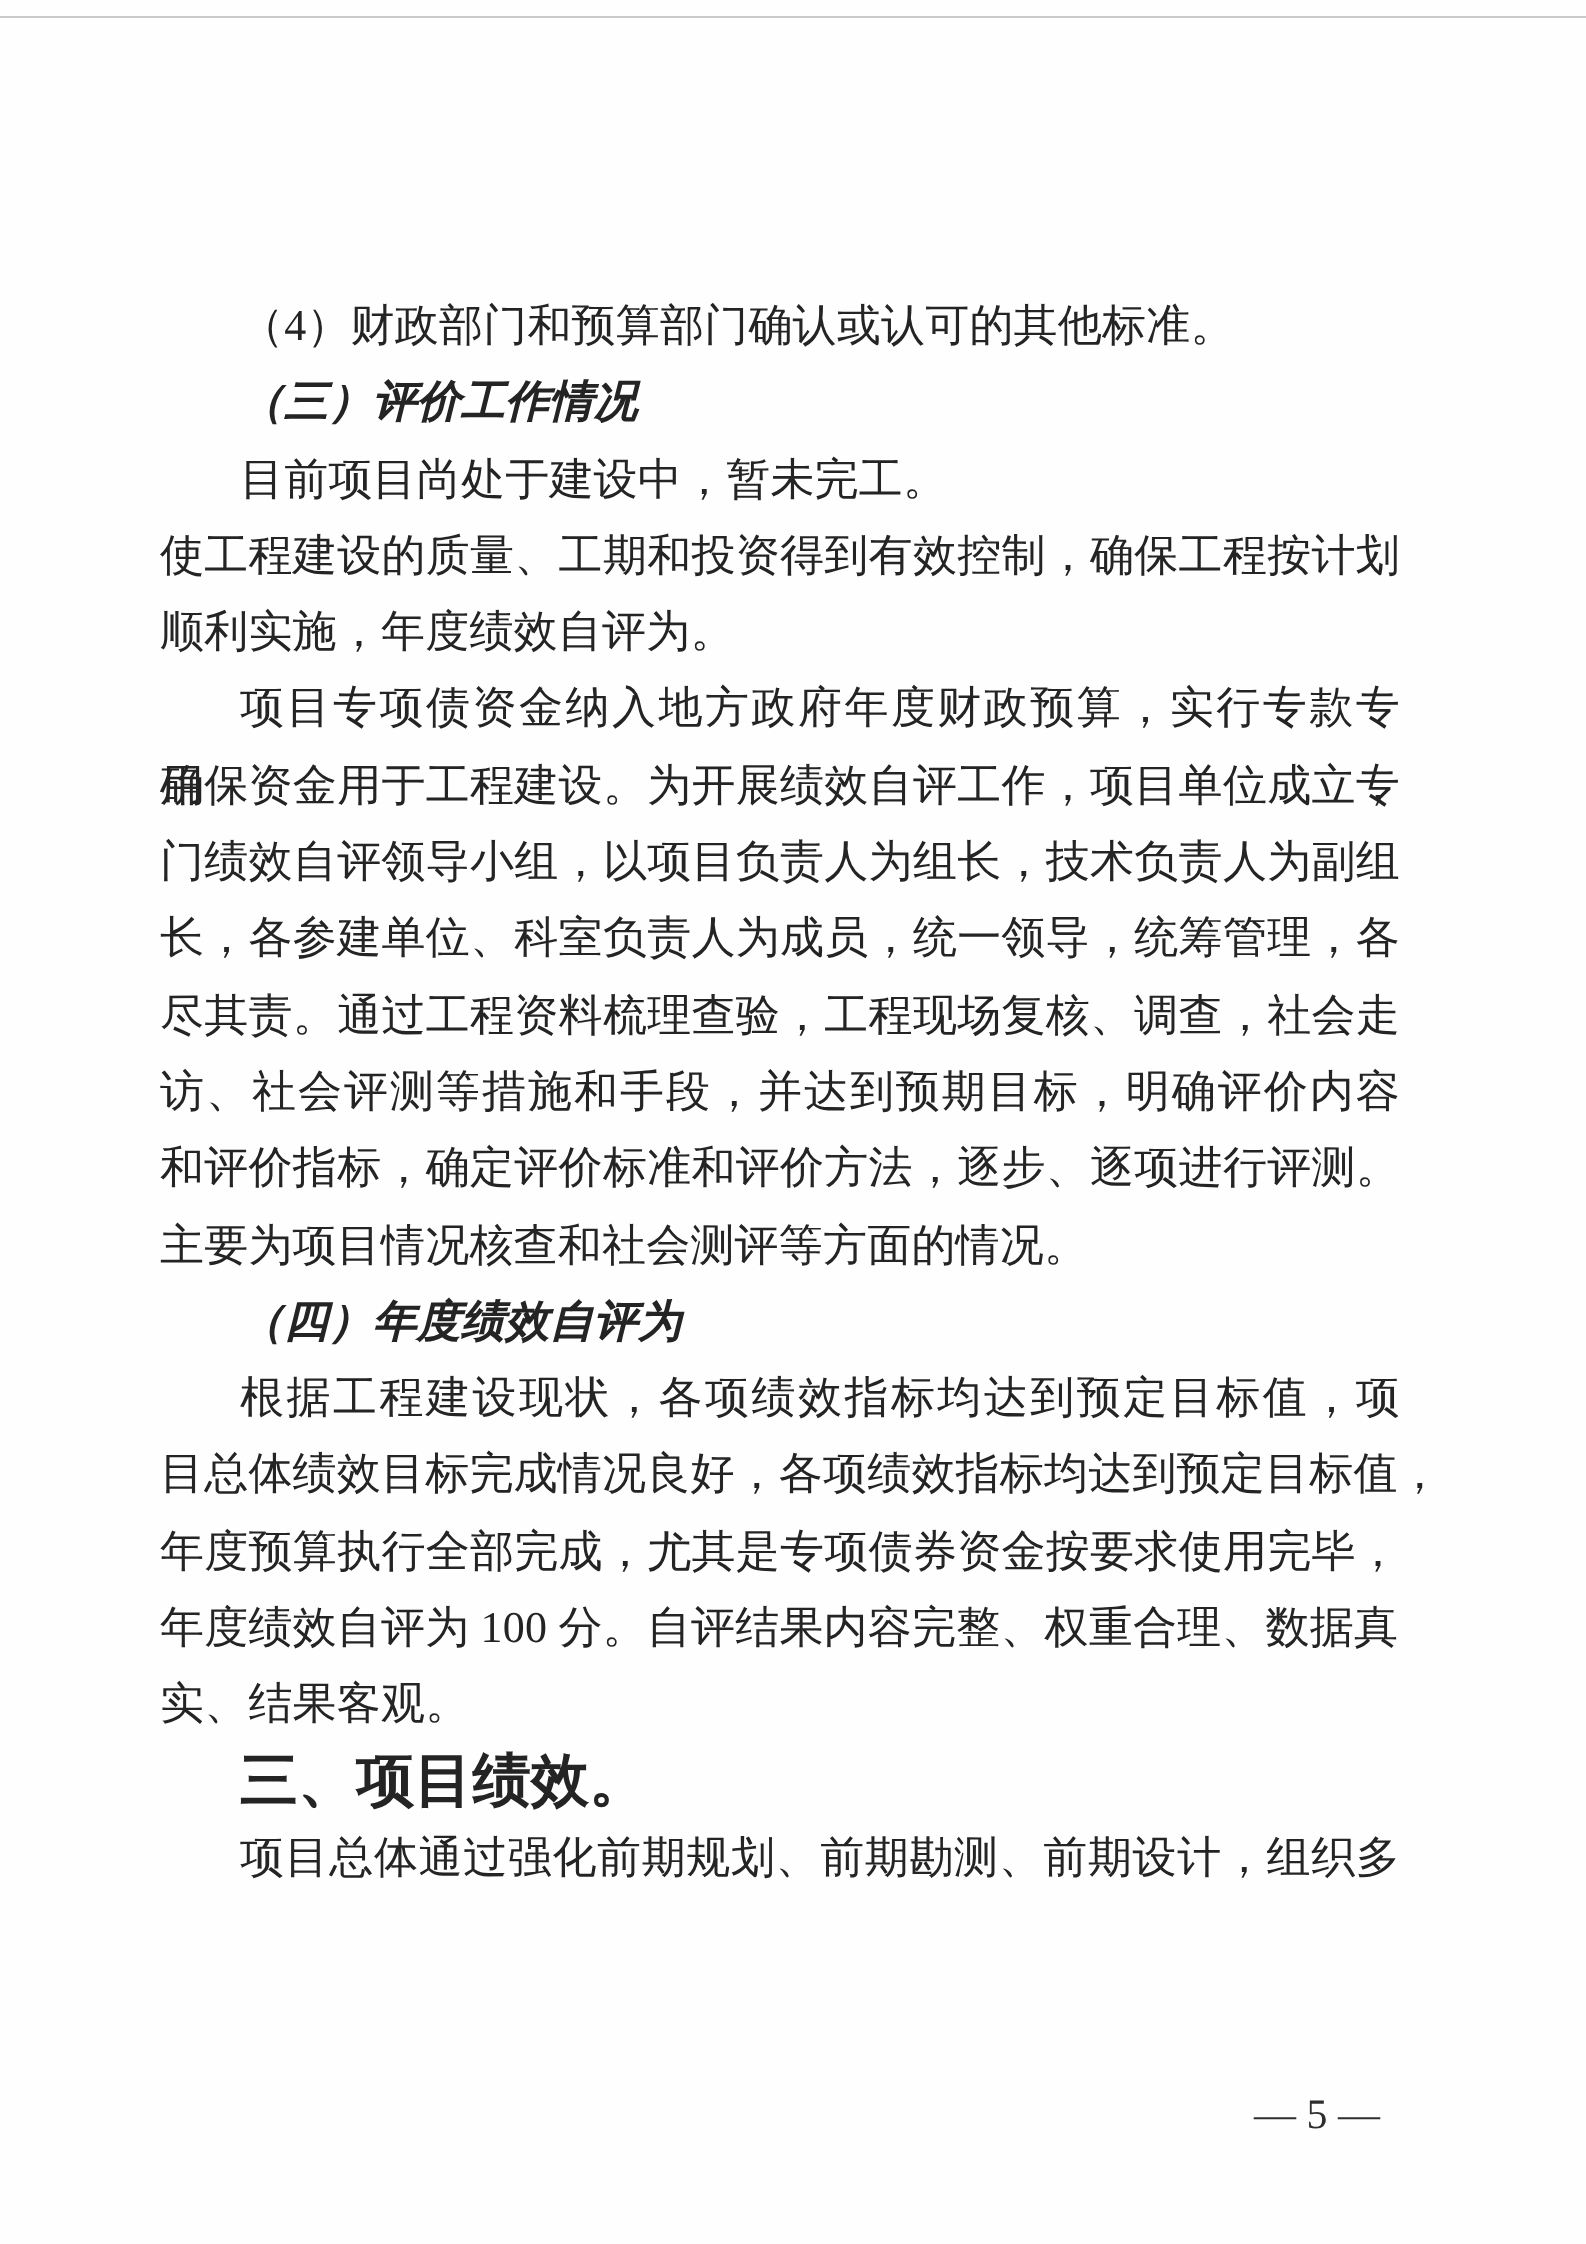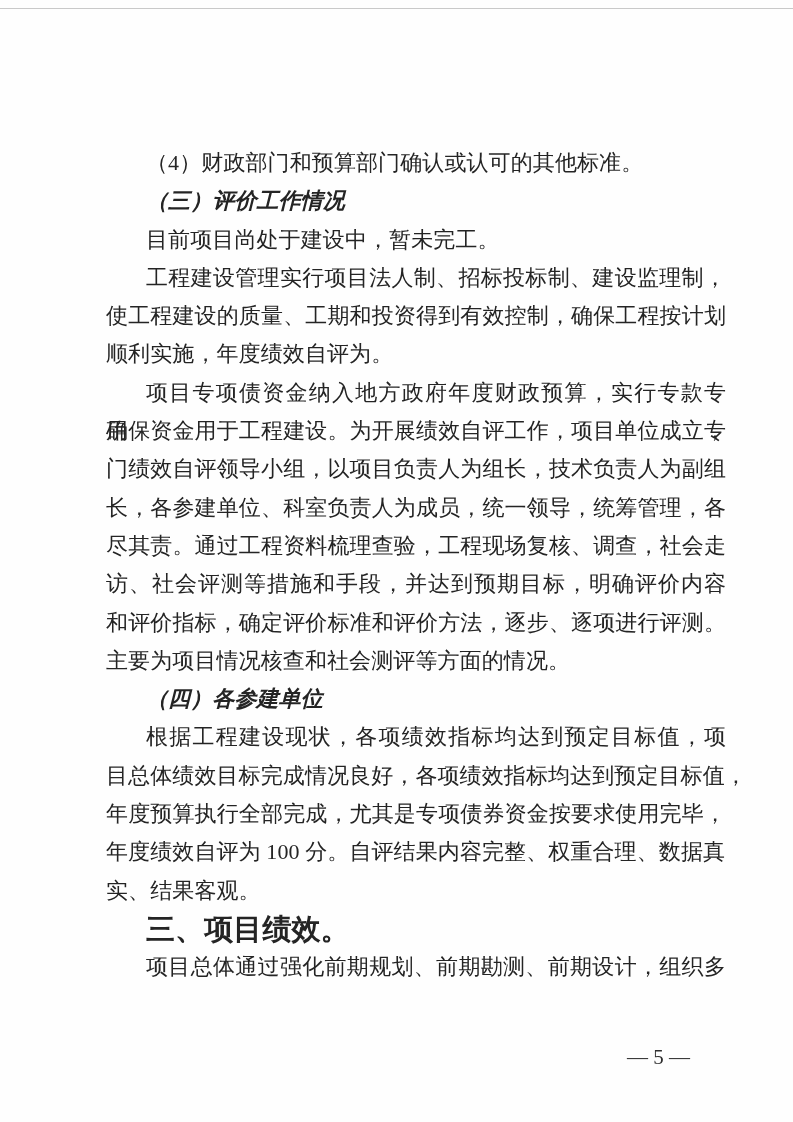--- a/index.html
+++ b/index.html
@@ -19,21 +19,21 @@
   .scan-edge {
     position: absolute;
     top: 8px;
     left: 0;
     width: 100%;
     height: 1px;
     background: #c9c9c9;
   }
   .doc-body {
     position: absolute;
-    left: 106px;
+    left: 80px;
     top: 144px;
     width: 620px;
   }
   .line {
     width: 620px;
     height: 38.3px;
     line-height: 38.3px;
     font-size: 22px;
     letter-spacing: 0.1px;
     white-space: nowrap;
@@ -74,32 +74,31 @@
 </style>
 </head>
 <body>
 
 <div class="page">
   <div class="scan-edge"></div>
   <div class="doc-body">
       <div class="line body indent">（4）财政部门和预算部门确认或认可的其他标准。</div>
       <div class="line kaiti indent">（三）评价工作情况</div>
       <div class="line body indent">目前项目尚处于建设中，暂未完工。</div>
-      <div class="line body indent just">工程建设管理实行项目法人制、招标投标制、建设监理制，</div>
       <div class="line body just">使工程建设的质量、工期和投资得到有效控制，确保工程按计划</div>
       <div class="line body">顺利实施，年度绩效自评为。</div>
       <div class="line body indent just">项目专项债资金纳入地方政府年度财政预算，实行专款专用，</div>
       <div class="line body just">确保资金用于工程建设。为开展绩效自评工作，项目单位成立专</div>
       <div class="line body just">门绩效自评领导小组，以项目负责人为组长，技术负责人为副组</div>
       <div class="line body just">长，各参建单位、科室负责人为成员，统一领导，统筹管理，各</div>
       <div class="line body just">尽其责。通过工程资料梳理查验，工程现场复核、调查，社会走</div>
       <div class="line body just">访、社会评测等措施和手段，并达到预期目标，明确评价内容</div>
       <div class="line body just">和评价指标，确定评价标准和评价方法，逐步、逐项进行评测。</div>
       <div class="line body">主要为项目情况核查和社会测评等方面的情况。</div>
-      <div class="line kaiti indent">（四）各参建单位</div>
+      <div class="line kaiti indent">（四）年度绩效自评为</div>
       <div class="line body indent just">根据工程建设现状，各项绩效指标均达到预定目标值，项</div>
       <div class="line body">目总体绩效目标完成情况良好，各项绩效指标均达到预定目标值，</div>
       <div class="line body just">年度预算执行全部完成，尤其是专项债券资金按要求使用完毕，</div>
       <div class="line body">年度绩效自评为 100 分。自评结果内容完整、权重合理、数据真</div>
       <div class="line body">实、结果客观。</div>
       <div class="line heiti indent">三、项目绩效。</div>
       <div class="line body indent just">项目总体通过强化前期规划、前期勘测、前期设计，组织多</div>
     </div>
   <div class="page-number">— 5 —</div>
 </div>

